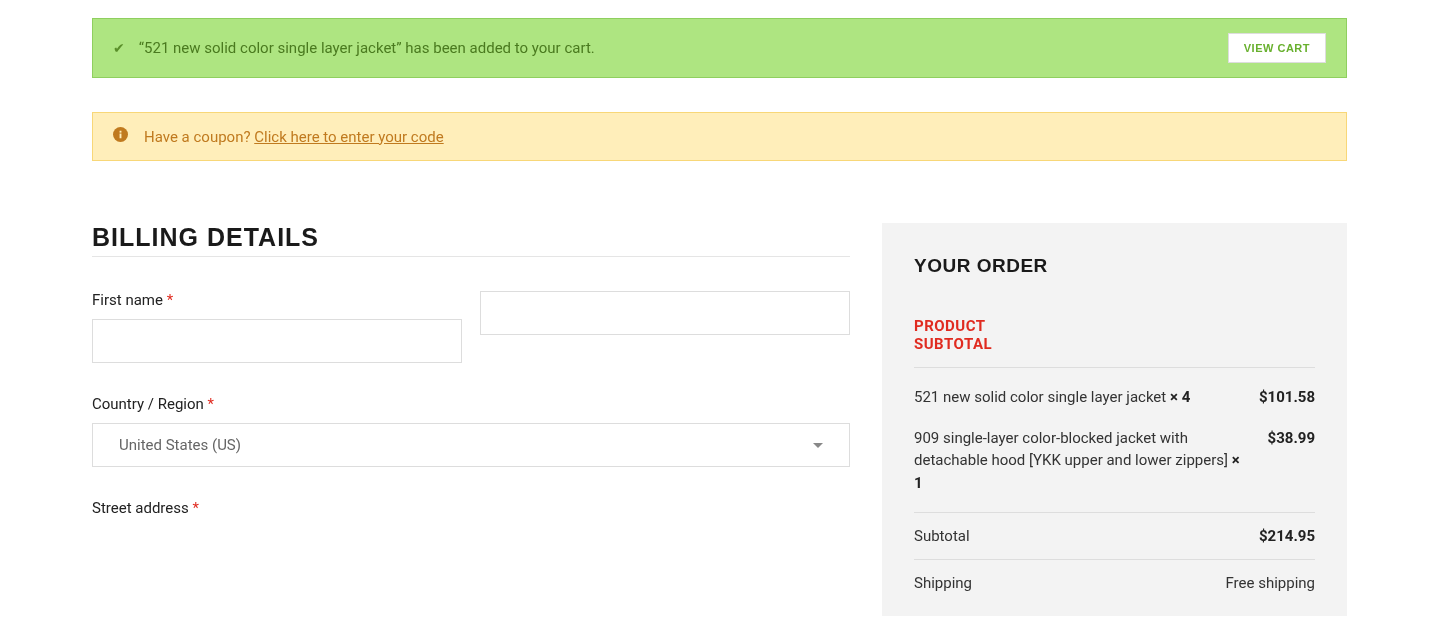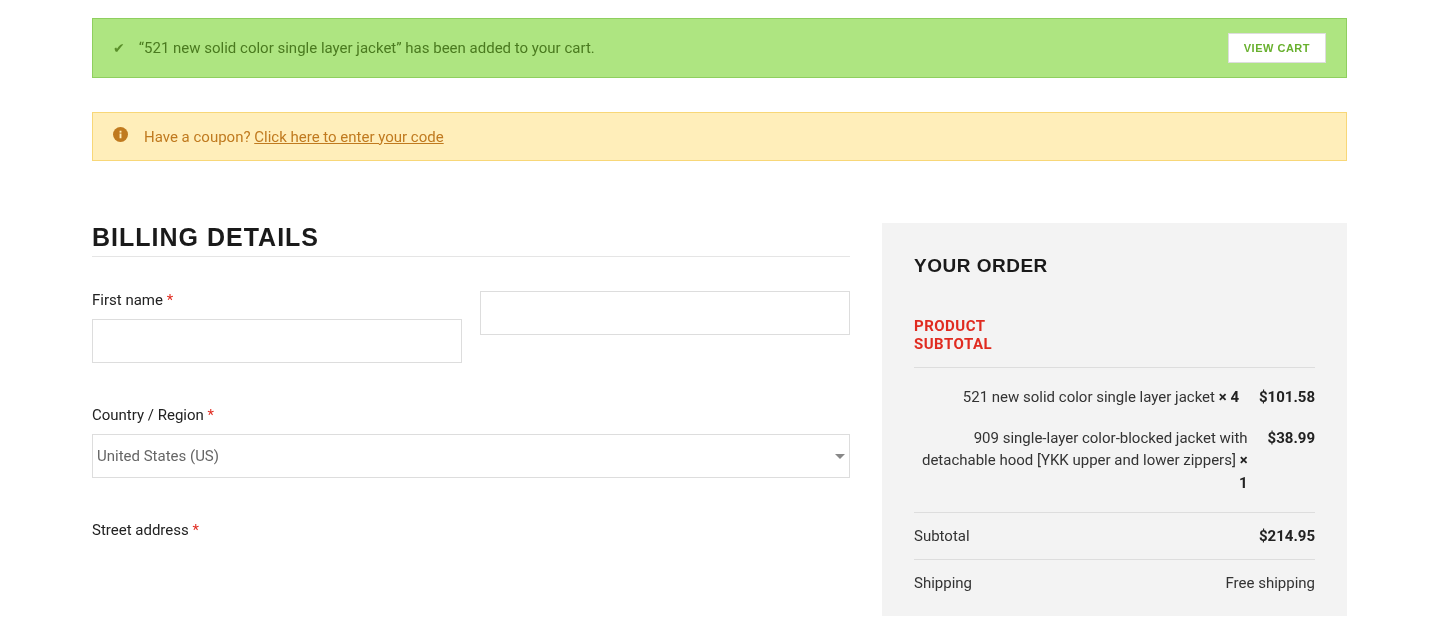--- a/index.html
+++ b/index.html
@@ -67,37 +67,37 @@
   .section-title {
     font-family: Arial, sans-serif;
     font-size: 25px;
     font-weight: 800;
     letter-spacing: 1px;
     color: #1a1a1a;
     margin-bottom: 4px;
   }
   .hr { height: 1px; background: #e5e5e5; margin-bottom: 34px; }
   
-  .form-row { display: flex; gap: 18px; margin-bottom: 43px; }
+  .form-row { display: flex; gap: 18px; margin-bottom: 32px; }
   .form-group { flex: 1; }
   .form-group.full { width: 100%; }
   .form-label {
     display: block;
     font-size: 15px;
     color: #222;
     margin-bottom: 10px;
   }
   .req { color: #e02b20; }
   .form-input, .form-select {
     width: 100%;
     height: 44px;
     border: 1px solid #ddd;
     background: #fff;
     font-size: 15px;
-    padding: 0 4px;
+    padding: 0 26px;
   }
   .form-select {
     display: flex;
     align-items: center;
     justify-content: space-between;
     color: #666;
     cursor: pointer;
   }
   .caret {
     width: 0; height: 0;
@@ -133,21 +133,21 @@
     letter-spacing: 0.5px;
   }
   .order-item {
     display: flex;
     justify-content: space-between;
     gap: 20px;
     padding-bottom: 18px;
     font-size: 15px;
     line-height: 1.5;
   }
-  .order-item .name { flex: 1; color: #333; text-align: right; }
+  .order-item .name { flex: 1; color: #333; }
   .order-item .qty { font-weight: 700; color: #222; }
   .order-item .price { font-weight: 700; color: #222; white-space: nowrap; }
   .order-row {
     display: flex;
     justify-content: space-between;
     border-top: 1px solid #ddd;
     padding: 14px 0;
     font-size: 15px;
   }
   .order-row .lbl { color: #333; }

